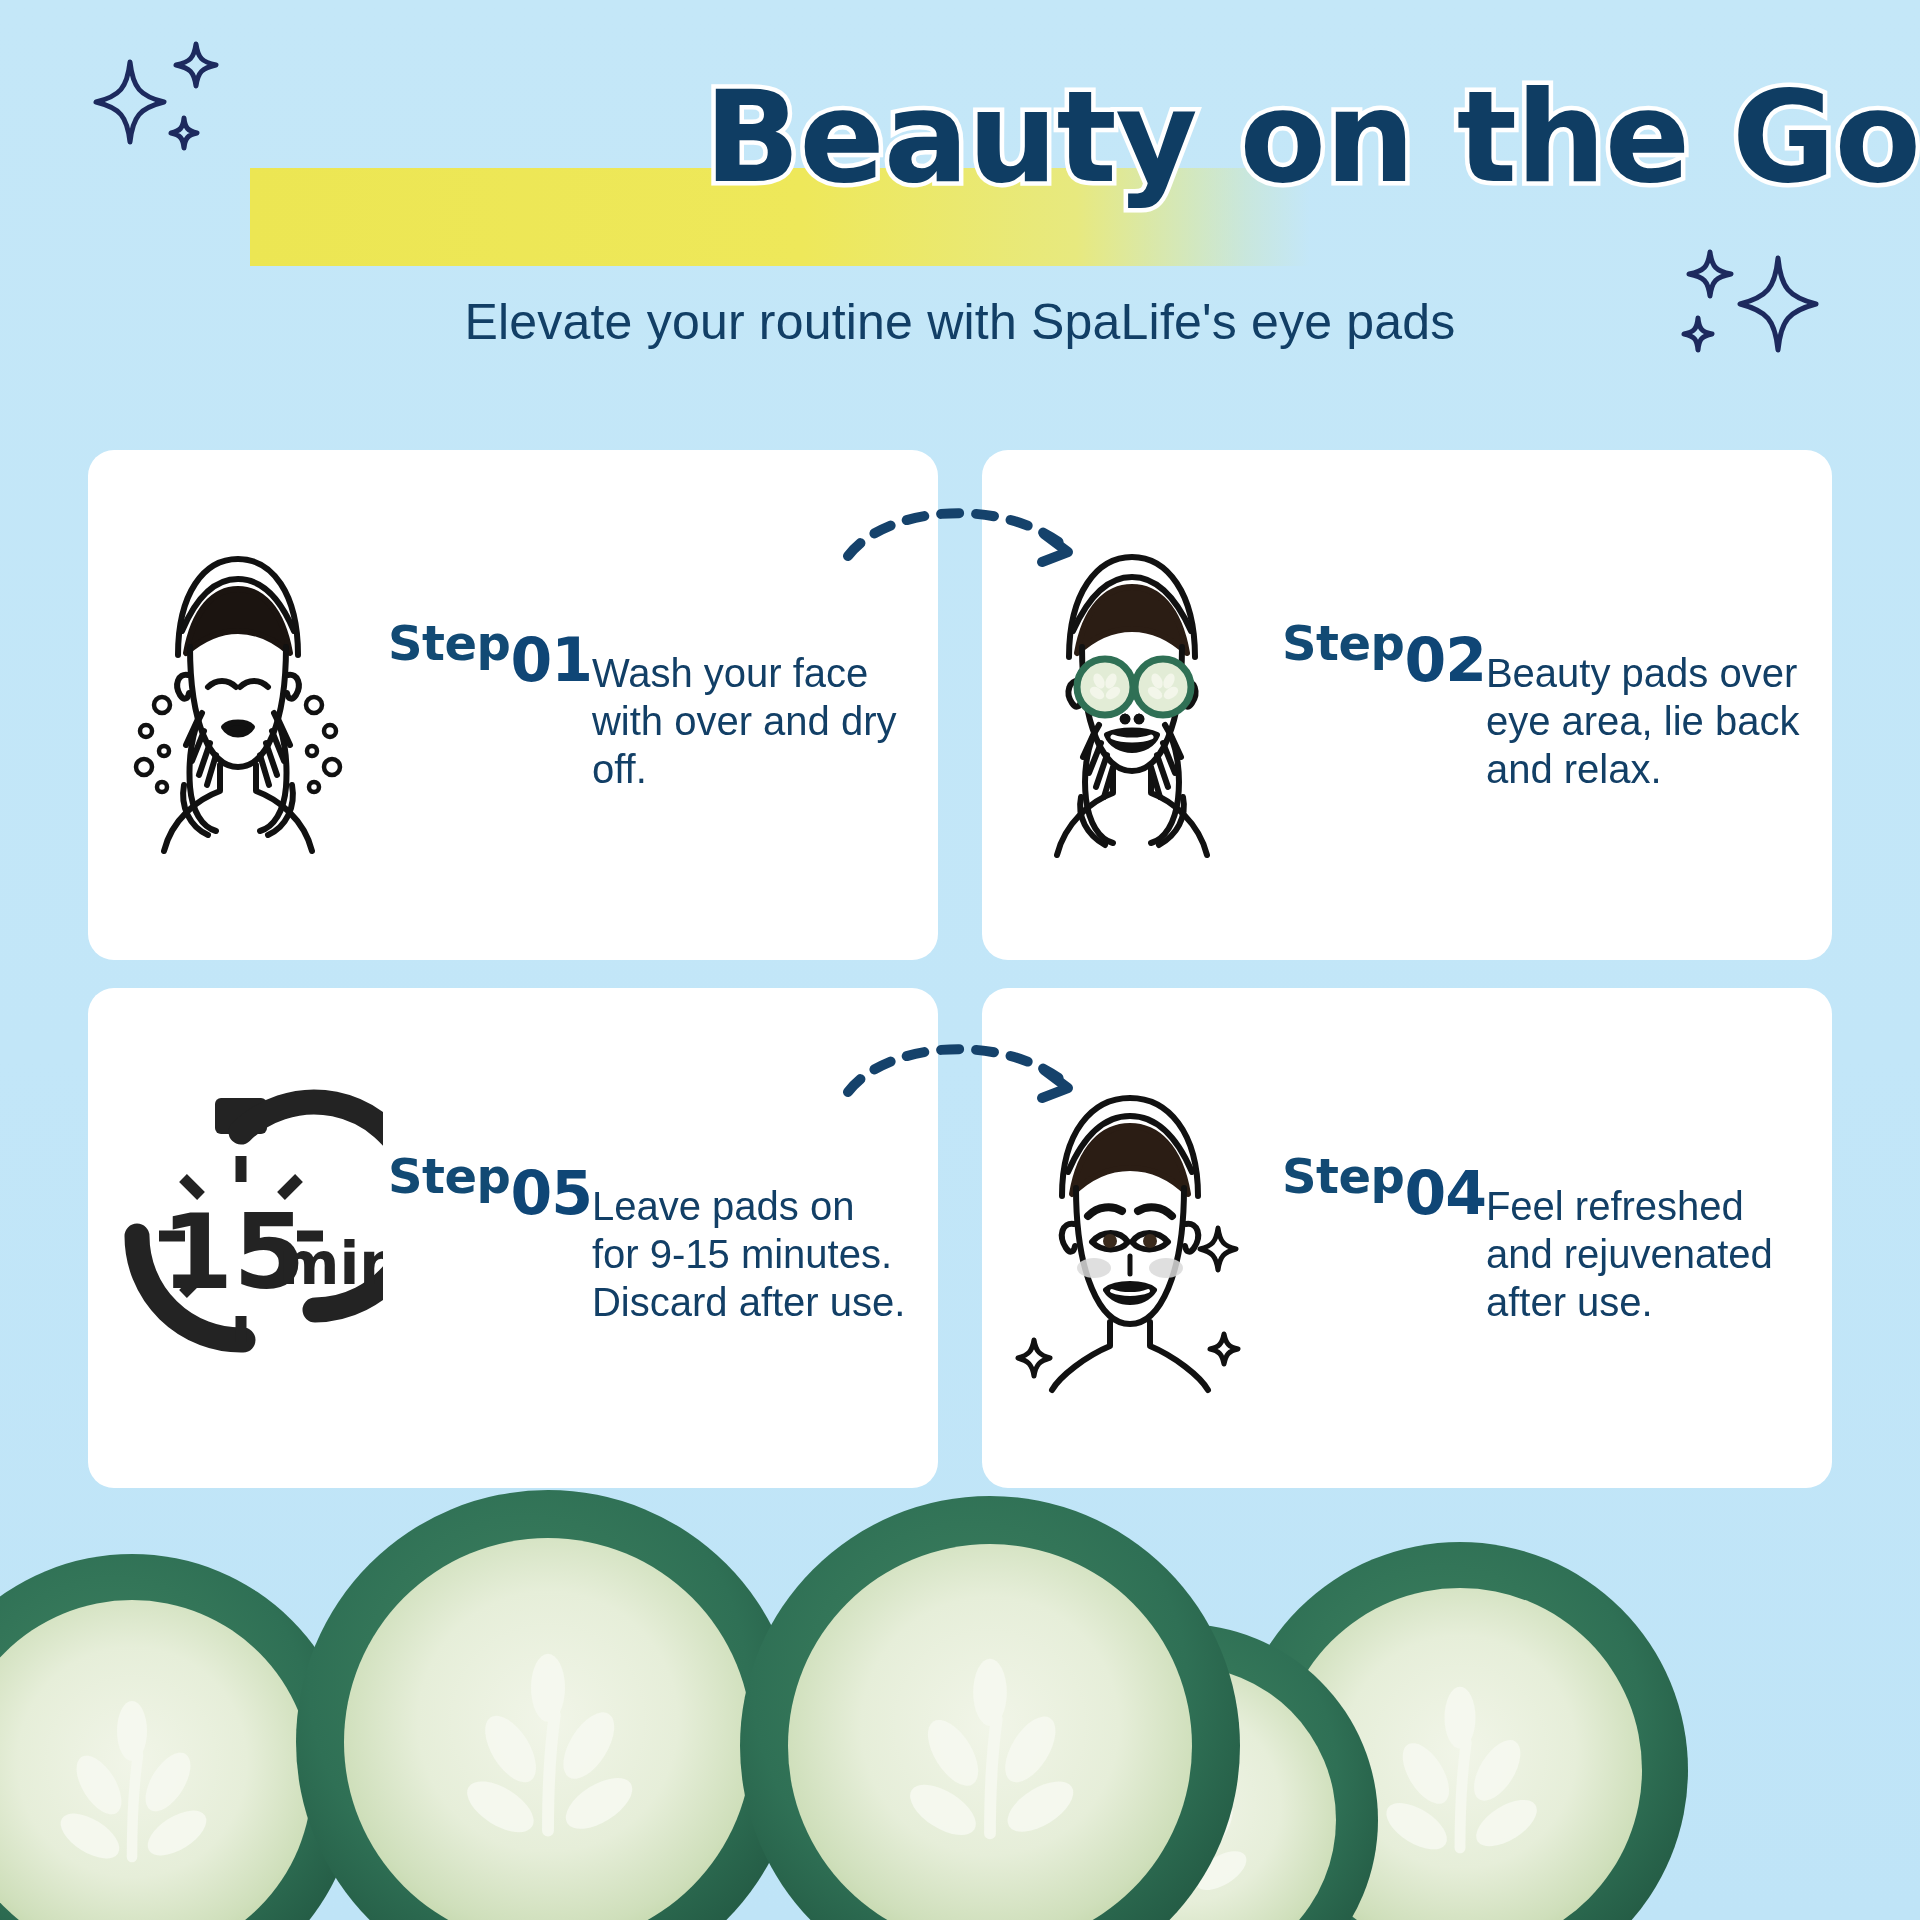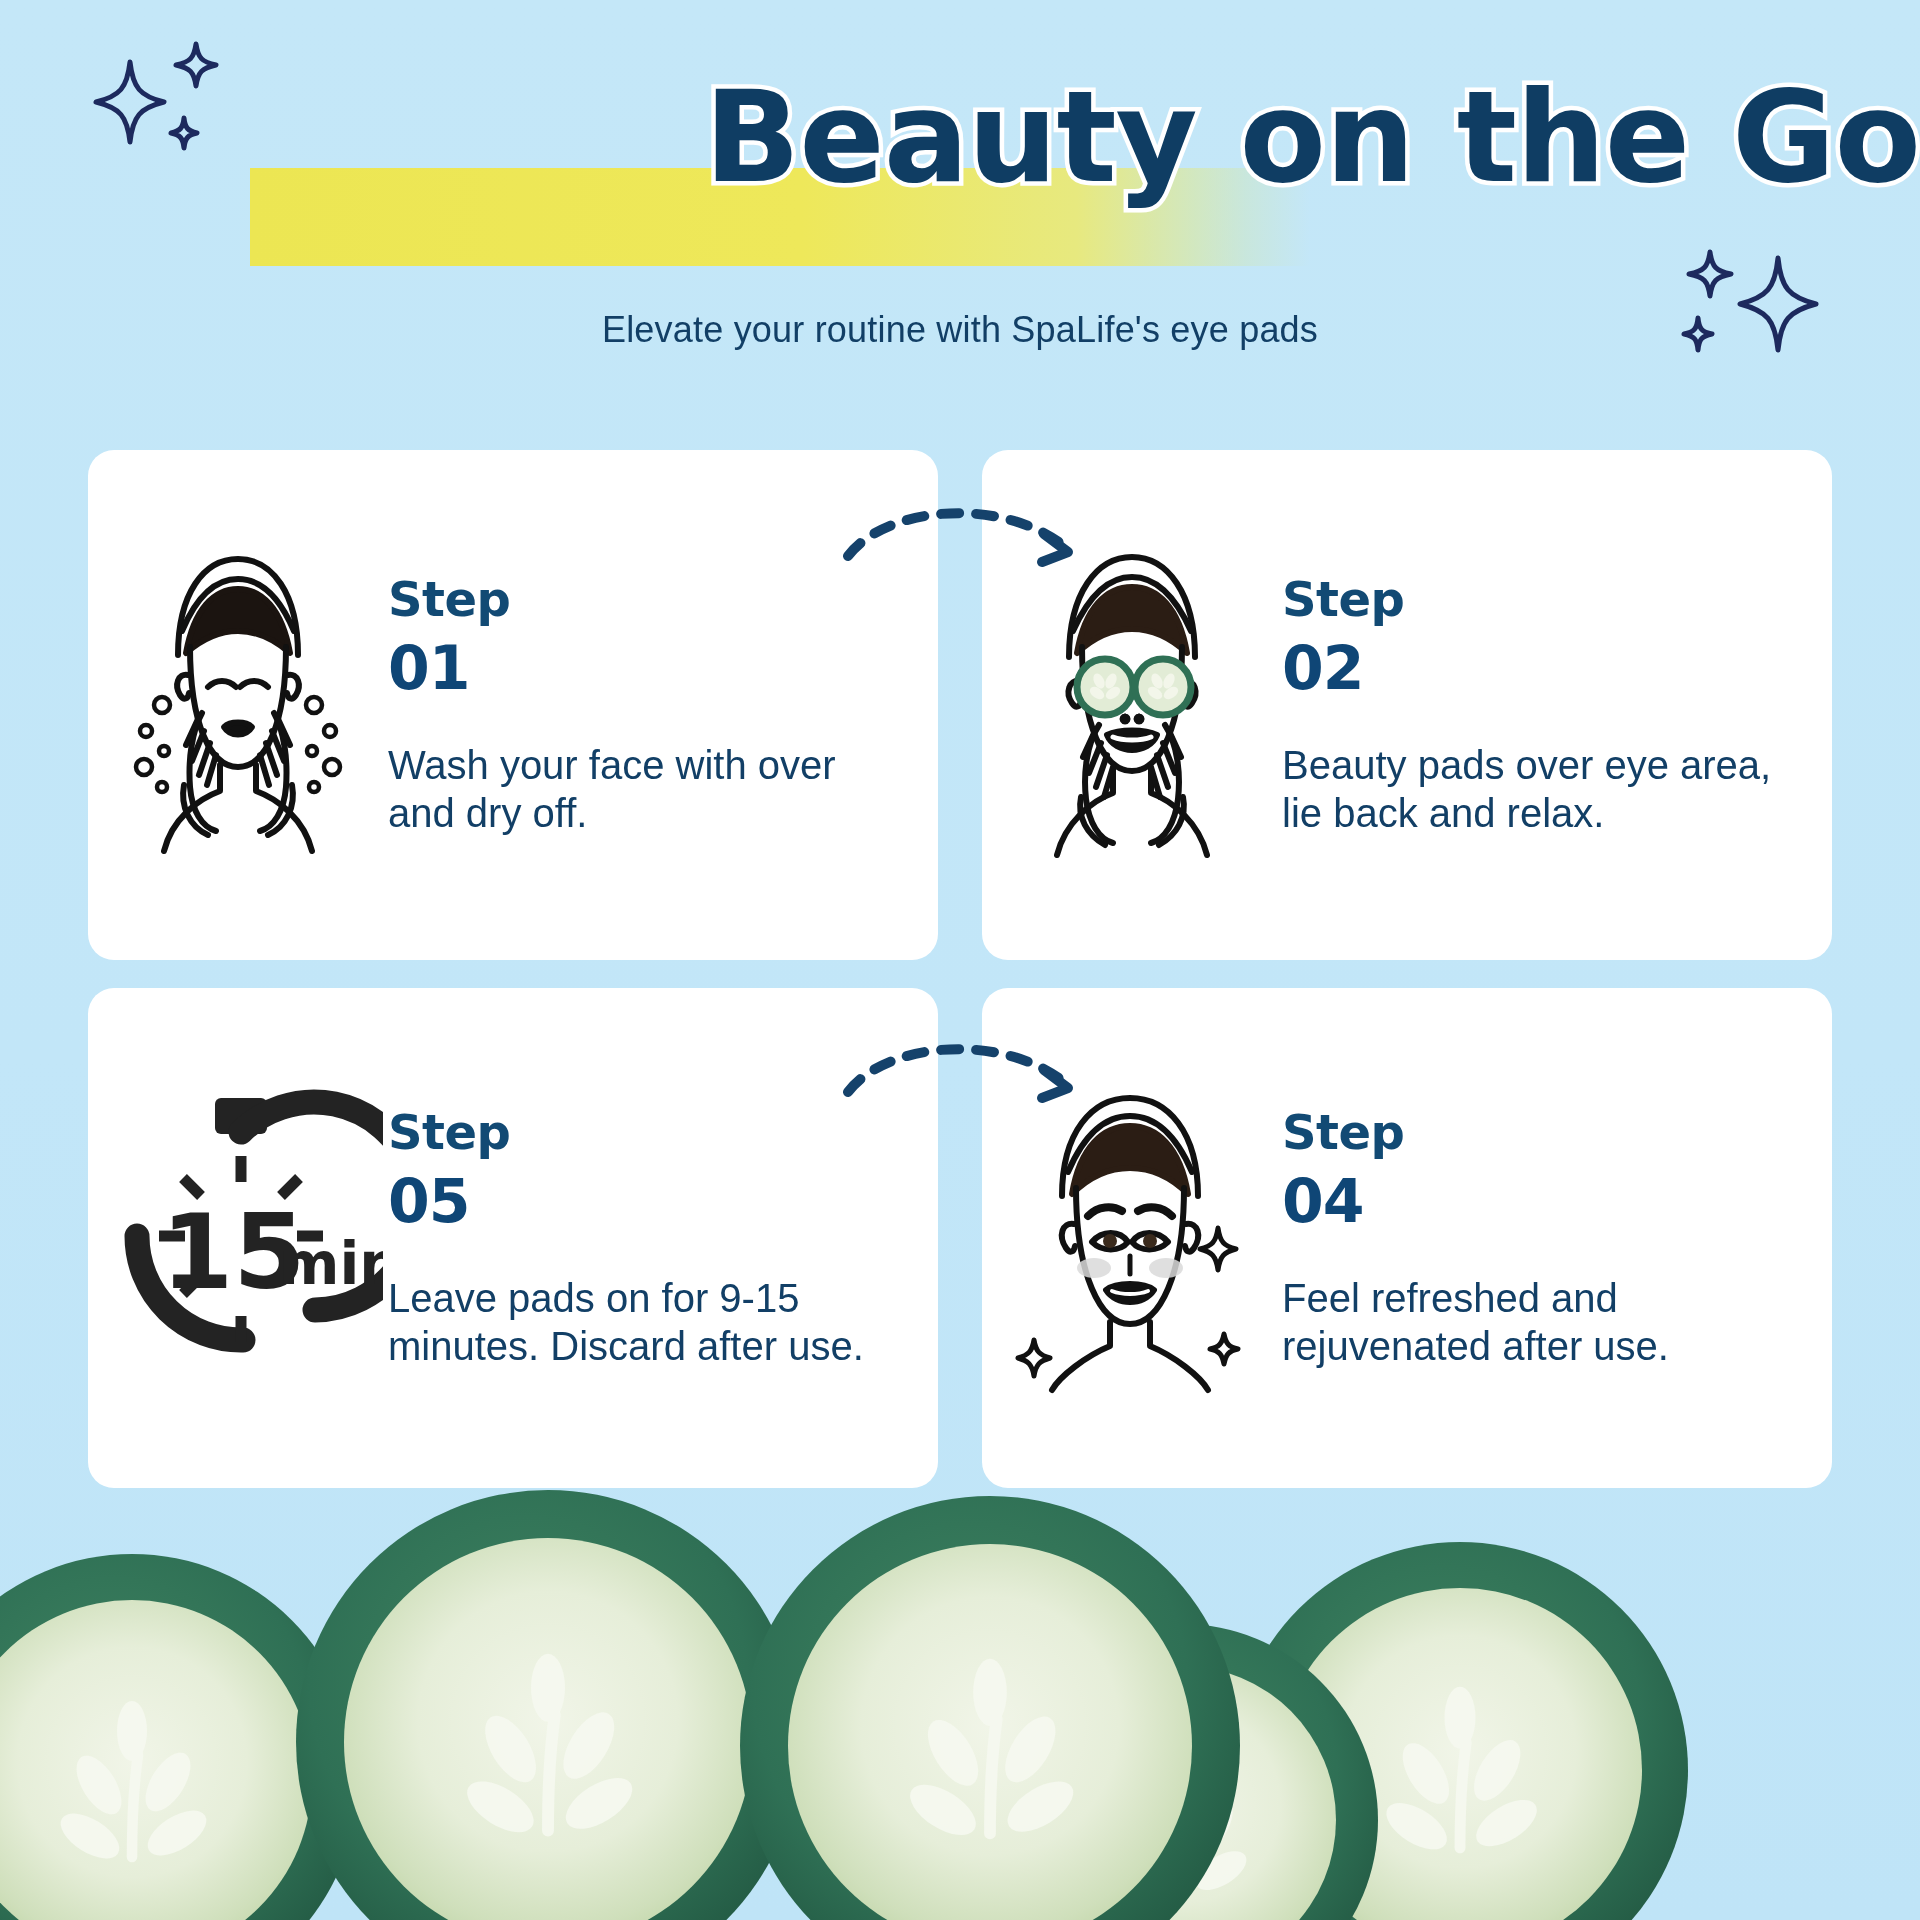--- a/index.html
+++ b/index.html
@@ -43,24 +43,24 @@
     font-weight: 700;
     letter-spacing: -1px;
     color: #0f3d63;
     -webkit-text-stroke: 9px #ffffff;
     paint-order: stroke fill;
     font-family: "DejaVu Sans", sans-serif;
     white-space: nowrap;
   }
   #subtitle {
     position: absolute;
-    left: 0; top: 300px;
+    left: 0; top: 292px;
     width: 1920px;
     text-align: center;
-    font-size: 36px;
+    font-size: 50px;
     line-height: 60px;
     font-weight: 400;
     color: #123f66;
     font-family: "Liberation Sans", sans-serif;
     letter-spacing: 0.2px;
     white-space: nowrap;
   }
 
   
   .card {
@@ -81,21 +81,21 @@
     min-width: 300px;
     height: 100%;
     display: flex;
     align-items: center;
     justify-content: center;
   }
   .txt {
     flex: 1 1 auto;
     padding-right: 28px;
     display: flex;
-    flex-direction: column;
+    flex-direction: row;
     justify-content: center;
   }
   .step-word {
     font-size: 48px;
     line-height: 52px;
     font-weight: 700;
     color: #124a74;
     font-family: "DejaVu Sans", sans-serif;
     letter-spacing: -0.5px;
   }

